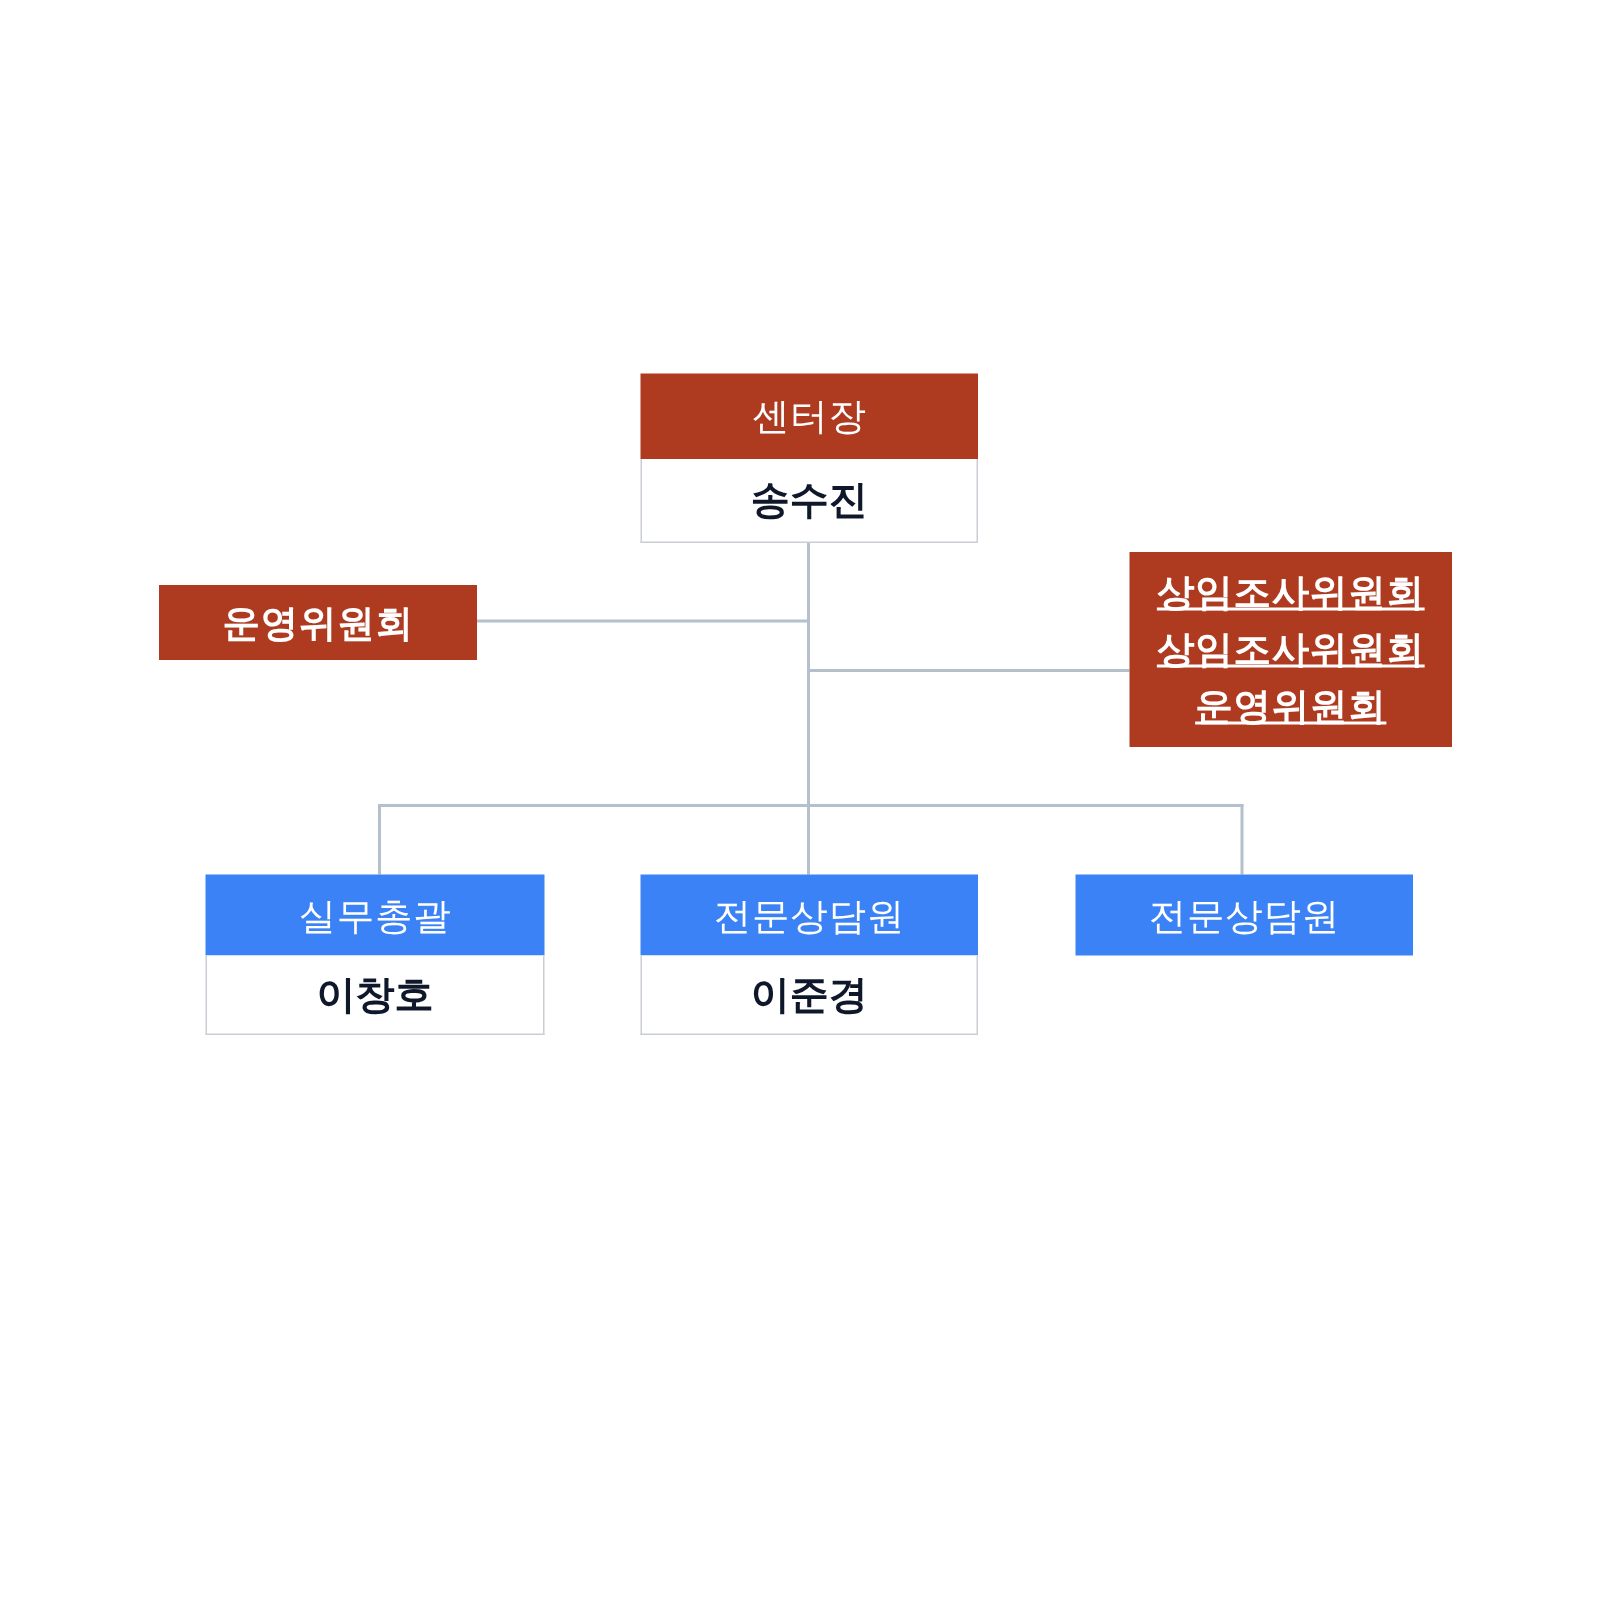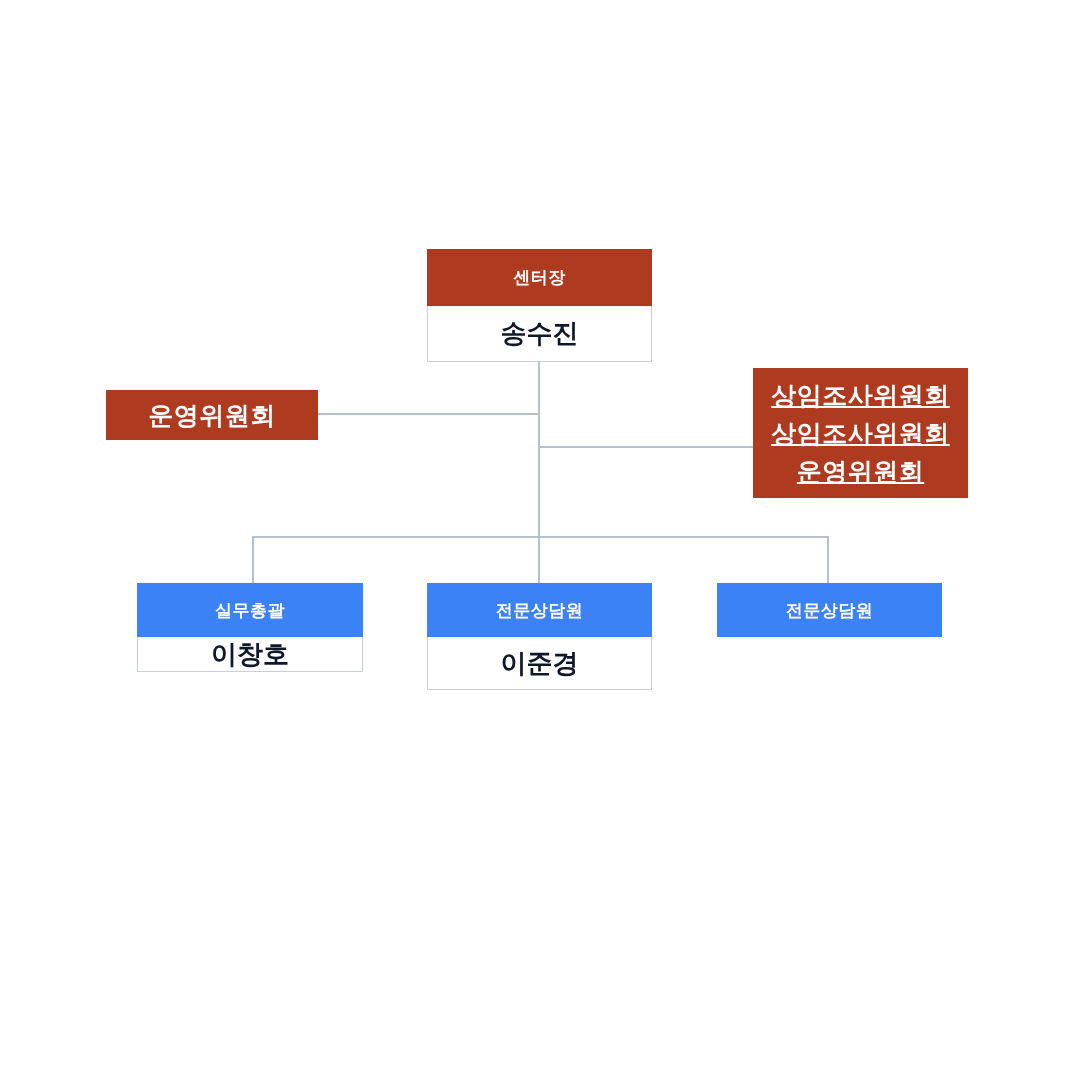--- a/index.html
+++ b/index.html
@@ -13,21 +13,21 @@
   }
   
   .line { position: absolute; background: #b4c0cb; }
   .line.h { height: 2px; }
   .line.v { width: 2px; }
 
   
   .node { position: absolute; }
   .node .hdr {
     display: flex; align-items: center; justify-content: center;
-    color: #ffffff; font-weight: bold; font-size: 17px;
+    color: #ffffff; font-weight: normal; font-size: 25px;
     letter-spacing: 0.5px;
   }
   .node .name {
     display: flex; align-items: center; justify-content: center;
     background: #ffffff;
     border: 1px solid #c9ced4; border-top: none;
     box-sizing: border-box;
     color: #0f172a; font-size: 26px; font-weight: 700;
   }
   .red { background: #ae3b20; }
@@ -64,21 +64,21 @@
   <div class="solo red" style="left:106px; top:390px; width:212px; height:50px;">운영위원회</div>
 
   <div class="solo red multi" style="left:753px; top:368px; width:215px; height:130px;">
     <div class="cline">상임조사위원회</div>
     <div class="cline">상임조사위원회</div>
     <div class="cline">운영위원회</div>
   </div>
 
   <div class="node" style="left:137px; top:583px; width:226px;">
     <div class="hdr orange" style="height:54px;">실무총괄</div>
-    <div class="name" style="height:35px;">이창호</div>
+    <div class="name" style="height:53px;">이창호</div>
   </div>
 
   <div class="node" style="left:427px; top:583px; width:225px;">
     <div class="hdr orange" style="height:54px;">전문상담원</div>
     <div class="name" style="height:53px;">이준경</div>
   </div>
 
   <div class="node" style="left:717px; top:583px; width:225px;">
     <div class="hdr orange" style="height:54px;">전문상담원</div>
   </div>

